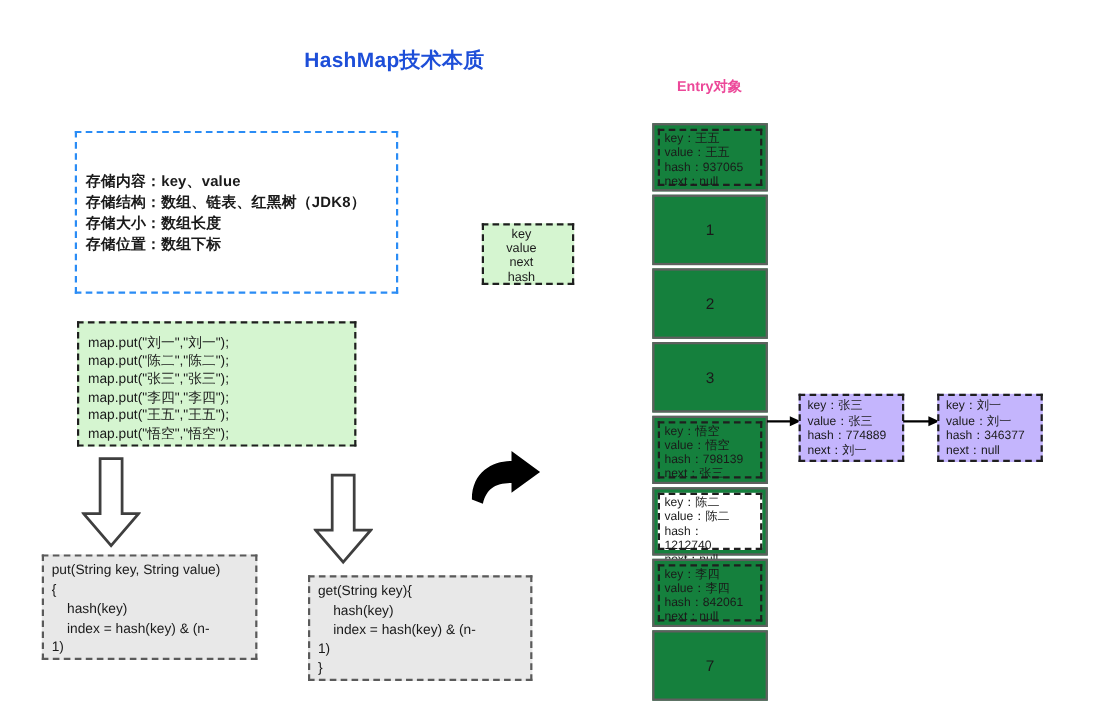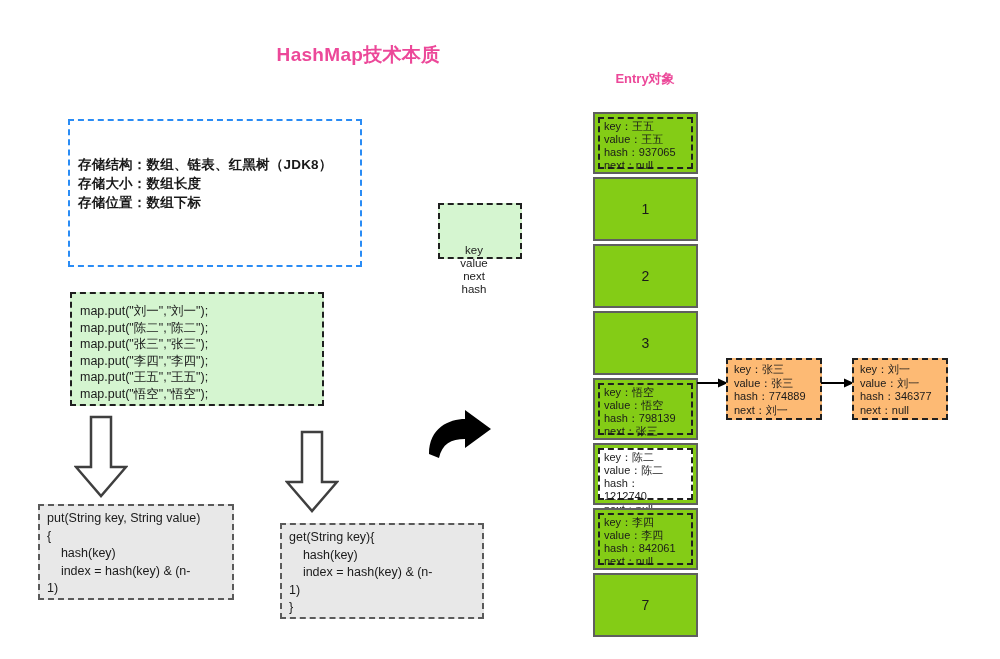--- a/index.html
+++ b/index.html
@@ -6,21 +6,21 @@
   body{
     width:1000px;height:659px;background:#ffffff;position:relative;overflow:hidden;
     font-family:"Liberation Sans","DejaVu Sans",sans-serif;
     -webkit-font-smoothing:antialiased;
   }
   .abs{position:absolute;box-sizing:border-box;}
 
   
   #page-title{
     left:0;top:42px;width:690px;text-align:center;
-    font-size:19px;font-weight:bold;color:#ec4899;letter-spacing:.3px;padding-left:27px;
+    font-size:19px;font-weight:bold;color:#1d4ed8;letter-spacing:.3px;padding-left:27px;
   }
   #entry-title{
     left:560px;top:70px;width:170px;text-align:center;
     font-size:13px;font-weight:bold;color:#ec4899;
   }
 
   
   #info-box{
     left:68px;top:119px;width:294px;height:148px;
     border:2px dashed #2a8cf5;background:#ffffff;
@@ -42,21 +42,21 @@
     font-size:12.5px;color:#1a1a1a;line-height:16.5px;white-space:nowrap;
   }
 
   
   #entry-fields-box{
     left:438px;top:203px;width:84px;height:56px;
     border:2px dashed #1f1f1f;background:#d5f5d0;
   }
   #entry-fields{
     left:438px;top:207px;width:72px;text-align:center;
-    font-size:11.5px;color:#1a1a1a;line-height:13px;margin-top:37px;
+    font-size:11.5px;color:#1a1a1a;line-height:13px;
   }
 
   
   .down-arrow{width:54px;height:84px;}
   #arrow-put{left:74px;top:415px;}
   #arrow-get{left:285px;top:430px;}
 
   
   #arrow-curved{left:425px;top:408px;width:70px;height:58px;}
 
@@ -66,59 +66,60 @@
     font-size:12.5px;color:#1a1a1a;line-height:17.5px;
     padding:4px 6px 4px 7px;white-space:pre;overflow:hidden;
   }
   #put-box{left:38px;top:504px;width:196px;height:96px;}
   #get-box{left:280px;top:512px;width:204px;height:96px;margin-top:11px;}
 
   
   #hash-array{left:593px;top:112px;width:105px;}
   .cell{
     position:relative;box-sizing:border-box;width:105px;
-    border:2px solid #5f5f5f;background:#84cc16;margin-bottom:3px;
+    border:2px solid #5f5f5f;background:#15803d;margin-bottom:3px;
   }
   .cell.empty{height:64px;}
   .cell.filled{height:62px;padding:3px;}
   .cell-index{
     position:absolute;left:0;top:0;width:100%;height:100%;
     display:flex;align-items:center;justify-content:center;
     font-size:14px;color:#1a1a1a;
   }
   .entry-node{
     box-sizing:border-box;width:100%;height:100%;
     border:2px dashed #1f1f1f;background:transparent;
     padding:1px 4px;font-size:11px;color:#1a1a1a;line-height:13px;
     white-space:nowrap;overflow:visible;
   }
   .entry-node.white{background:#ffffff;}
 
   
   .list-node{
-    border:2px dashed #1f1f1f;background:#fdba74;
+    border:2px dashed #1f1f1f;background:#c4b5fd;
     padding:3px 6px;font-size:11px;color:#1a1a1a;line-height:13.5px;
     white-space:nowrap;
   }
   #node-zhangsan{left:726px;top:358px;width:96px;height:62px;}
   #node-liuyi{left:852px;top:358px;width:96px;height:62px;}
 
   .thin-arrow{height:12px;}
   #thin-arrow-1{left:697px;top:377px;width:32px;}
   #thin-arrow-2{left:821px;top:377px;width:34px;}
 </style>
 </head>
 <body>
 
 <div class="abs" id="page-title">HashMap技术本质</div>
 
 <div class="abs" id="entry-title">Entry对象</div>
 
 <div class="abs" id="info-box"></div>
 <div class="abs" id="info-list">
+  <div>存储内容：key、value</div>
   <div>存储结构：数组、链表、红黑树（JDK8）</div>
   <div>存储大小：数组长度</div>
   <div>存储位置：数组下标</div>
 </div>
 
 <div class="abs" id="code-box"></div>
 <div class="abs" id="code-list">
   <div>map.put("刘一","刘一");</div>
   <div>map.put("陈二","陈二");</div>
   <div>map.put("张三","张三");</div>

